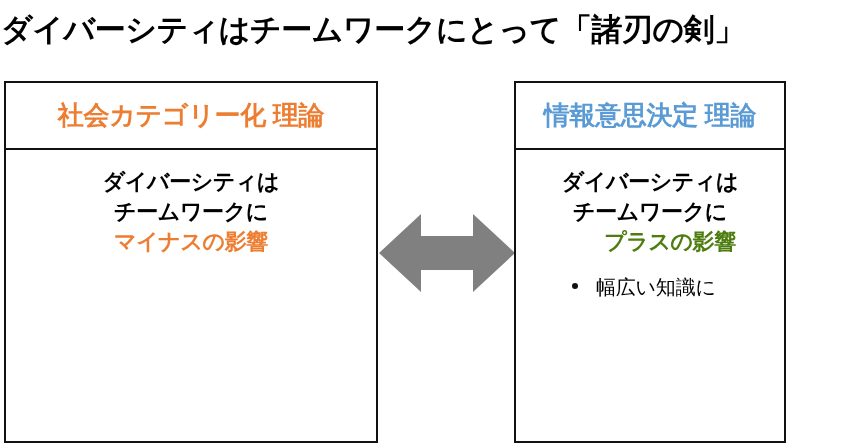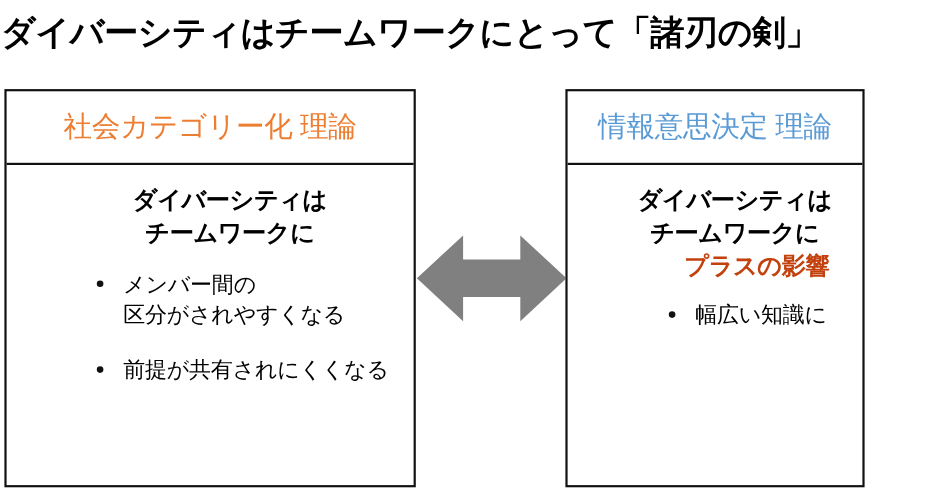--- a/index.html
+++ b/index.html
@@ -41,45 +41,44 @@
   .panel-right { left: 514px; top: 81px; width: 272px; height: 362px; }
 
   .panel-header {
     box-sizing: border-box;
     height: 67px;
     border-bottom: 2px solid #111111;
     display: flex;
     align-items: center;
     justify-content: center;
     font-size: 26px;
-    font-weight: normal;
+    font-weight: bold;
     letter-spacing: -0.3px;
     white-space: nowrap;
   }
   .panel-left  .panel-header { color: #ED7D31; }
   .panel-right .panel-header { color: #5B9BD5; }
 
   .panel-body {
     position: relative;
     height: 291px;
-    margin-left: 36px;
   }
 
   
   .lead {
     text-align: center;
     font-size: 22px;
     font-weight: bold;
     line-height: 30px;
     padding-top: 17px;
     letter-spacing: -0.4px;
   }
   .lead .line { display: block; white-space: nowrap; }
   .lead .accent-orange { color: #ED7D31; }
-  .lead .accent-blue   { color: #c2410c; padding-left: 40px; }
+  .lead .accent-blue   { color: #4d7c0f; padding-left: 40px; }
 
   
   .bullets {
     margin: 0;
     padding: 0;
     list-style: none;
   }
   .panel-left  .bullets { padding-left: 43px; padding-top: 18px; }
   .panel-right .bullets { padding-left: 53px; padding-top: 16px; }
 
@@ -118,33 +117,23 @@
 
 <div class="title">ダイバーシティはチームワークにとって「諸刃の剣」</div>
 
 <div class="panel panel-left">
   <div class="panel-header">社会カテゴリー化 理論</div>
   <div class="panel-body">
 
     <div class="lead">
       <span class="line">ダイバーシティは</span>
       <span class="line">チームワークに</span>
+      <span class="line accent-orange">マイナスの影響</span>
     </div>
 
-    <ul class="bullets">
-      <li class="bullet-item">
-        <span class="bullet-dot"></span>
-        <span class="bullet-line">メンバー間の</span>
-        <span class="bullet-line">区分がされやすくなる</span>
-      </li>
-      <li class="bullet-item">
-        <span class="bullet-dot"></span>
-        <span class="bullet-line">前提が共有されにくくなる</span>
-      </li>
-    </ul>
 
   </div>
 </div>
 
 <div class="center-arrow">
   <svg width="136" height="86" viewBox="0 0 136 86" xmlns="http://www.w3.org/2000/svg" aria-hidden="true">
     <polygon points="0,43 42,4 42,26 94,26 94,4 136,43 94,82 94,60 42,60 42,82" fill="#808080"></polygon>
   </svg>
 </div>
 

